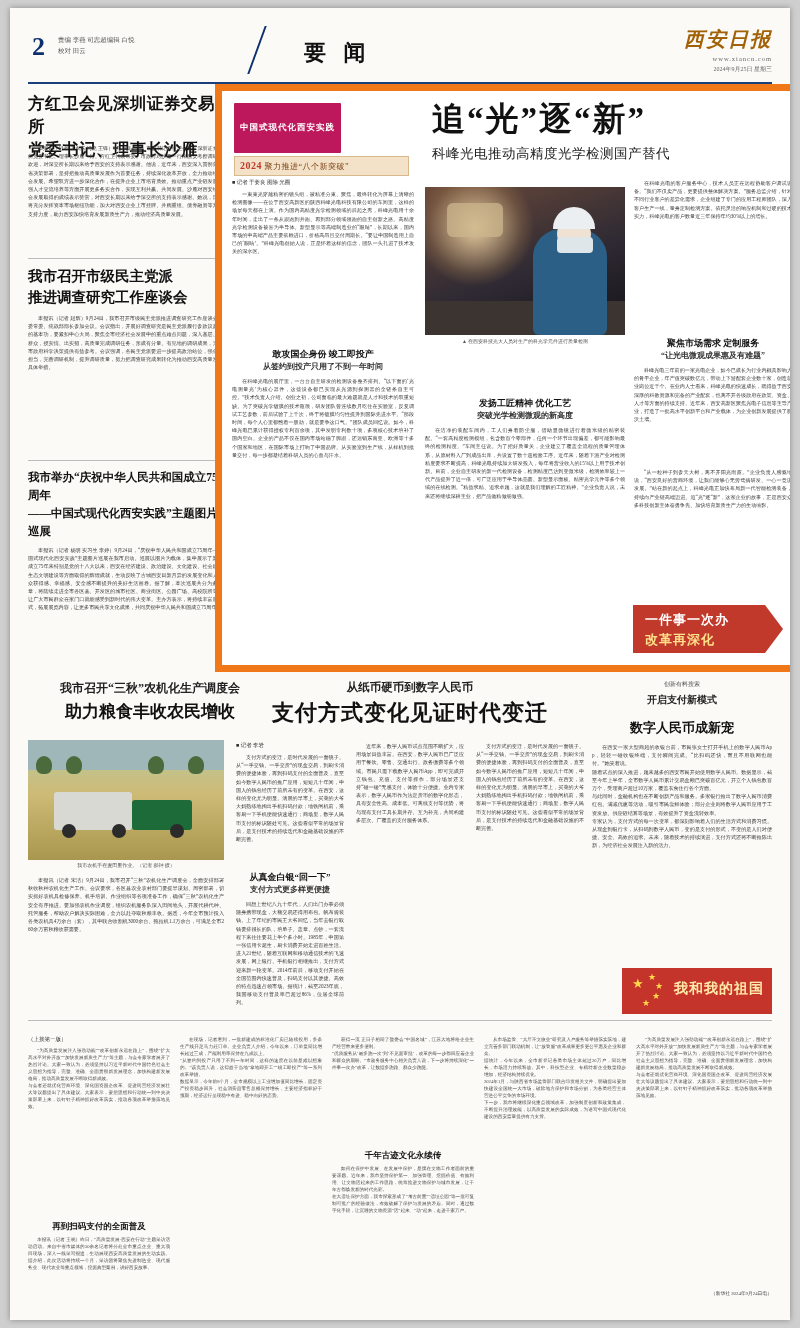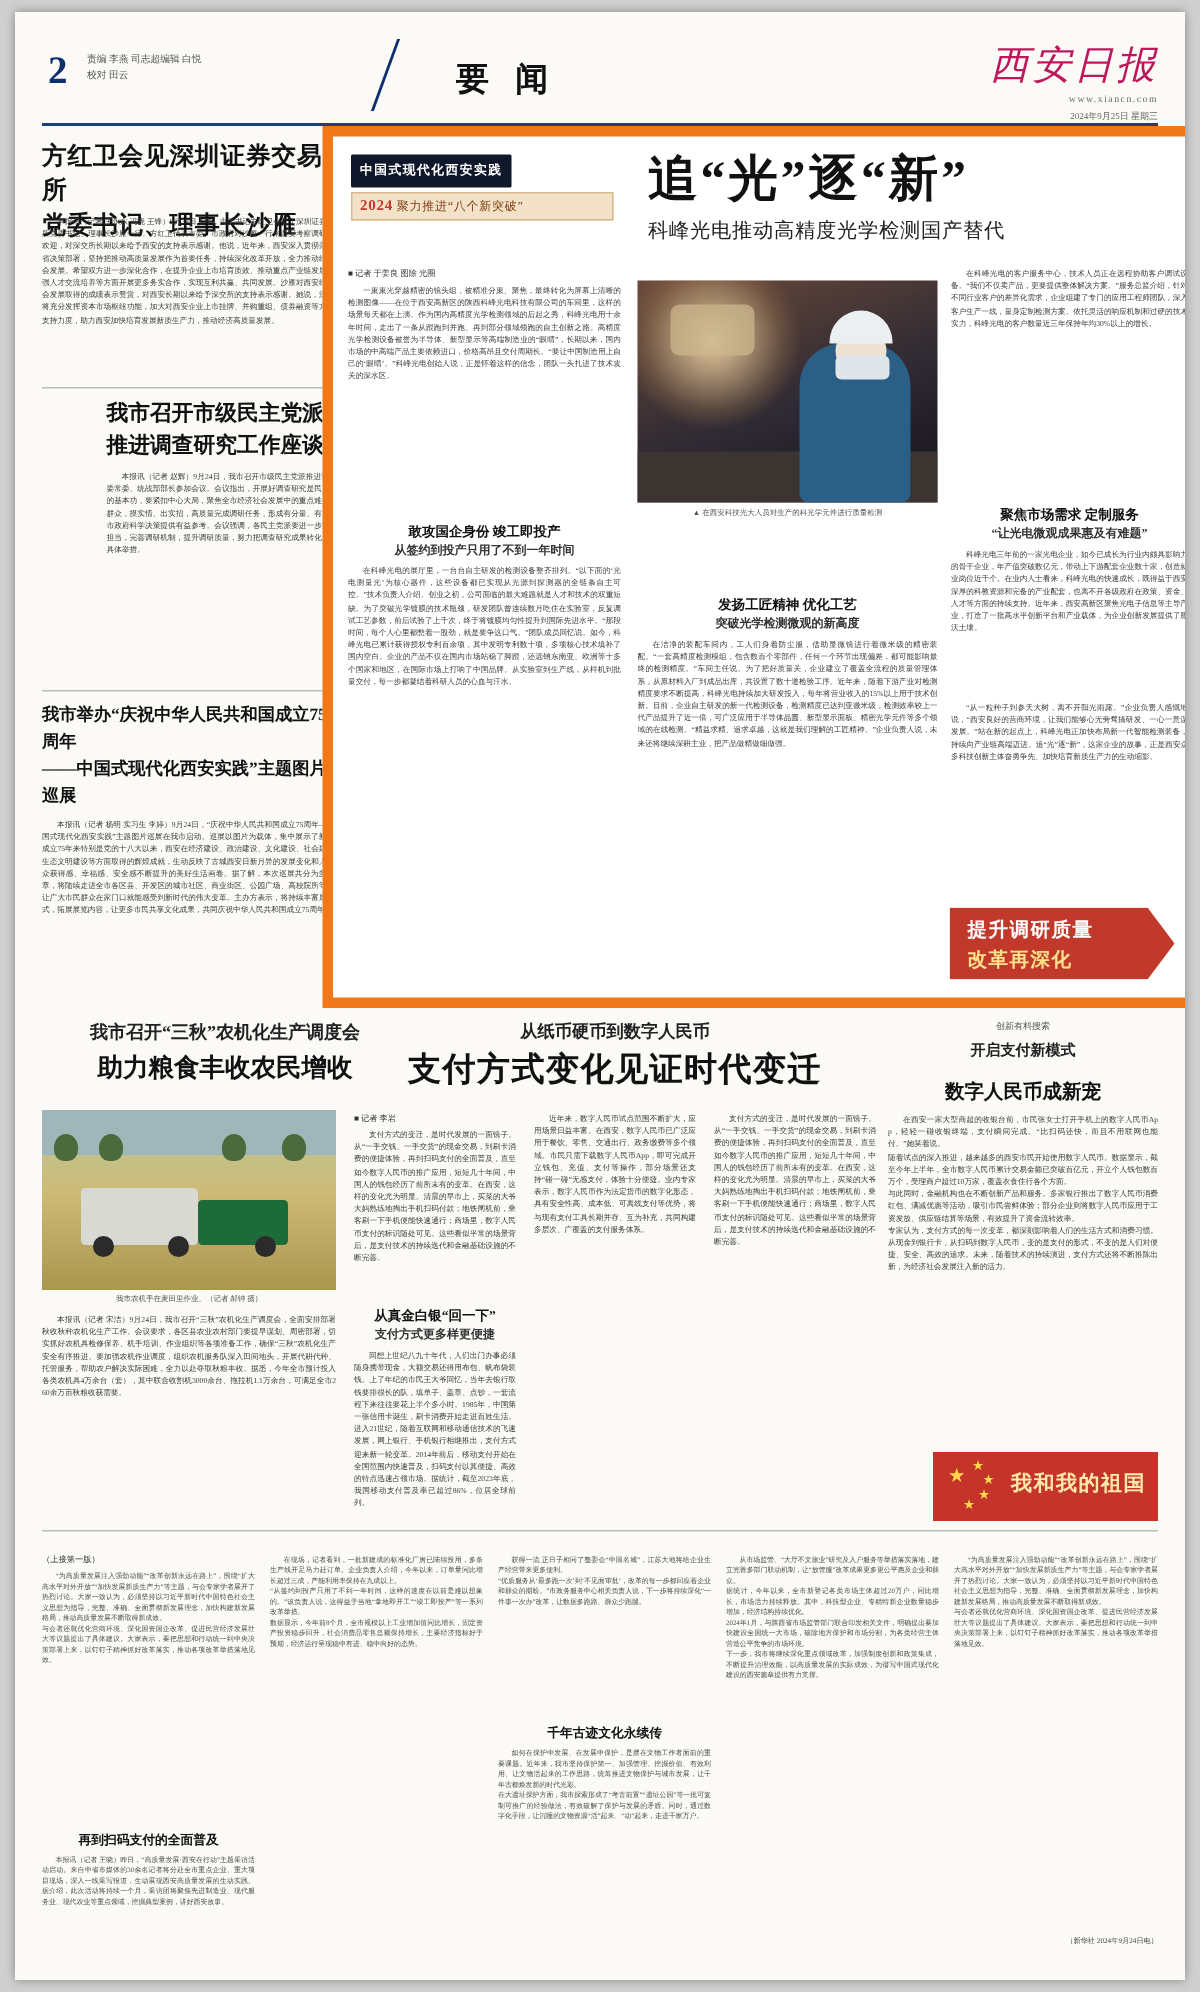--- a/index.html
+++ b/index.html
@@ -16,40 +16,40 @@
     overflow:hidden;
   }
   
   .masthead{position:absolute;left:18px;top:18px;right:18px;height:54px;}
   .pagenum{position:absolute;left:4px;top:6px;font-size:26px;font-weight:bold;color:#0d2f6e;}
   .credits{position:absolute;left:30px;top:8px;font-size:6.5px;color:#555;line-height:11px;}
   .credits div{white-space:nowrap;}
   .slash{position:absolute;left:228px;top:0px;width:40px;height:48px;border-left:2px solid #0d2f6e;transform:skewX(-20deg);}
   .sec-title{position:absolute;left:276px;top:12px;font-size:22px;font-weight:bold;letter-spacing:6px;color:#111;}
   .brandwrap{position:absolute;right:0;top:0;text-align:right;}
-  .brand{font-size:26px;font-weight:normal;color:#be185d;letter-spacing:2px;font-family:"Liberation Serif",serif;font-style:italic;}
+  .brand{font-size:20px;font-weight:bold;color:#a16207;letter-spacing:2px;font-family:"Liberation Serif",serif;font-style:italic;}
   .brand-sub{font-size:6.5px;color:#666;margin-top:2px;letter-spacing:1px;}
   .brand-date{font-size:6px;color:#666;margin-top:3px;}
   .rule-top{position:absolute;left:18px;right:18px;top:74px;height:2px;background:#1b3f7a;}
   .body-col{font-size:5.1px;line-height:8.2px;color:#3a3a3a;text-align:justify;
             text-indent:10px;word-break:break-all;}
   .rule-h{height:1px;background:#bbb;}
 
   
   .lead1{position:absolute;left:18px;top:84px;width:200px;}
   .lead1 .t1{font-size:16.5px;font-weight:bold;color:#111;line-height:23px;letter-spacing:.5px;}
   .lead1 .t2{font-size:16.5px;font-weight:bold;color:#111;line-height:23px;letter-spacing:.5px;}
   .blk{position:absolute;}
 
   
   .hl-box{position:absolute;left:205px;top:76px;width:585px;height:588px;
           border:7px solid #f07818;box-sizing:border-box;background:#fff;}
   .tagbox{position:absolute;left:12px;top:12px;width:175px;}
-  .tag1{background:#0f172a;color:#fff;font-size:8.5px;font-weight:bold;
-        padding:5px 6px;display:inline-block;border-radius:1px;letter-spacing:1px;}
+  .tag1{background:#be185d;color:#fff;font-size:8.5px;font-weight:bold;
+        padding:19px 6px;display:inline-block;border-radius:1px;letter-spacing:1px;}
   .tag2{margin-top:3px;background:#f3e2c8;border:1px solid #d8b98b;
         font-size:8px;color:#7a3b10;padding:3px 5px;letter-spacing:.5px;}
   .tag2 b{color:#c0392b;font-size:10px;}
   .bigtitle{position:absolute;left:210px;top:6px;right:10px;
         font-size:33px;font-weight:bold;color:#111;letter-spacing:2px;}
   .subtitle{position:absolute;left:210px;top:54px;right:10px;
         font-size:13.5px;color:#222;letter-spacing:.5px;}
   .photo{position:absolute;left:203px;top:96px;width:200px;height:148px;
         background:linear-gradient(160deg,#6b4a3a,#2f2a33 55%,#141218);overflow:hidden;}
   .photo .glow{position:absolute;left:-10px;top:-20px;width:120px;height:120px;
@@ -118,21 +118,21 @@
     <div class="t1">方红卫会见深圳证券交易所</div>
     <div class="t2">党委书记、理事长沙雁</div>
   </div>
 
   <div class="blk" style="left:18px;top:136px;width:200px;">
     <div class="body-col" style="height:108px;overflow:hidden;">本报讯（记者 王永东 冯晓 王锋）9月24日上午，市委书记方红卫会见了深圳证券交易所党委书记、理事长沙雁一行。方红卫代表市委、市政府对沙雁一行来西安考察调研表示欢迎，对深交所长期以来给予西安的支持表示感谢。他说，近年来，西安深入贯彻落实中省决策部署，坚持把推动高质量发展作为首要任务，持续深化改革开放，全力推动经济社会发展。希望双方进一步深化合作，在提升企业上市培育质效、推动重点产业链发展、加强人才交流培养等方面开展更多务实合作，实现互利共赢、共同发展。沙雁对西安经济社会发展取得的成绩表示赞赏，对西安长期以来给予深交所的支持表示感谢。她说，深交所将充分发挥资本市场枢纽功能，加大对西安企业上市挂牌、并购重组、债券融资等方面的支持力度，助力西安加快培育发展新质生产力，推动经济高质量发展。</div>
   </div>
 
   <div class="rule-h blk" style="left:18px;top:250px;width:200px;"></div>
 
-  <div class="blk" style="left:18px;top:258px;width:200px;margin-left:43px;">
+  <div class="blk" style="left:18px;top:258px;width:200px;">
     <div style="font-size:14.5px;font-weight:bold;line-height:21px;color:#111;">我市召开市级民主党派</div>
     <div style="font-size:14.5px;font-weight:bold;line-height:21px;color:#111;">推进调查研究工作座谈会</div>
     <div class="body-col" style="margin-top:6px;height:122px;overflow:hidden;">本报讯（记者 赵辉）9月24日，我市召开市级民主党派推进调查研究工作座谈会，市委常委、统战部部长参加会议。会议指出，开展好调查研究是民主党派履行参政议政职能的基本功，要紧扣中心大局，聚焦全市经济社会发展中的重点难点问题，深入基层、深入群众，摸实情、出实招，高质量完成调研任务，形成有分量、有见地的调研成果，为市委市政府科学决策提供有益参考。会议强调，各民主党派要进一步提高政治站位，强化责任担当，完善调研机制，提升调研质量，努力把调查研究成果转化为推动西安高质量发展的具体举措。</div>
   </div>
 
   <div class="rule-h blk" style="left:18px;top:452px;width:200px;"></div>
 
   <div class="blk" style="left:18px;top:460px;width:200px;">
     <div style="font-size:11.5px;font-weight:bold;line-height:18px;color:#111;">我市举办“庆祝中华人民共和国成立75周年</div>
     <div style="font-size:11.5px;font-weight:bold;line-height:18px;color:#111;">——中国式现代化西安实践”主题图片巡展</div>
@@ -180,21 +180,21 @@
     <div style="position:absolute;left:412px;top:88px;width:158px;">
       <div class="body-col" style="height:152px;overflow:hidden;">在科峰光电的客户服务中心，技术人员正在远程协助客户调试设备。“我们不仅卖产品，更要提供整体解决方案。”服务总监介绍，针对不同行业客户的差异化需求，企业组建了专门的应用工程师团队，深入客户生产一线，量身定制检测方案。依托灵活的响应机制和过硬的技术实力，科峰光电的客户数量近三年保持年均30%以上的增长。</div>
       <div class="sec-head" style="margin-top:6px;">聚焦市场需求 定制服务</div>
       <div class="sec-head2">“让光电微观成果惠及有难题”</div>
       <div class="body-col" style="margin-top:4px;height:100px;overflow:hidden;">科峰光电三年前的一家光电企业，如今已成长为行业内颇具影响力的骨干企业，年产值突破数亿元，带动上下游配套企业数十家，创造就业岗位近千个。在业内人士看来，科峰光电的快速成长，既得益于西安深厚的科教资源和完备的产业配套，也离不开各级政府在政策、资金、人才等方面的持续支持。近年来，西安高新区聚焦光电子信息等主导产业，打造了一批高水平创新平台和产业载体，为企业创新发展提供了肥沃土壤。</div>
       <div class="body-col" style="margin-top:2px;height:110px;overflow:hidden;">“从一粒种子到参天大树，离不开阳光雨露。”企业负责人感慨地说，“西安良好的营商环境，让我们能够心无旁骛搞研发、一心一意谋发展。”站在新的起点上，科峰光电正加快布局新一代智能检测装备，持续向产业链高端迈进。追“光”逐“新”，这家企业的故事，正是西安众多科技创新主体奋勇争先、加快培育新质生产力的生动缩影。</div>
     </div>
 
     <div class="stamp">
       <div class="bg"></div>
-      <div class="l1">提升调研质量</div>
+      <div class="l1">一件事一次办</div>
       <div class="l2">改革再深化</div>
     </div>
   </div>
 
   <div class="band2">
 
     <div style="position:absolute;left:0;top:0;width:196px;margin-left:24px;">
       <div style="font-size:12px;font-weight:bold;color:#222;text-align:center;">我市召开“三秋”农机化生产调度会</div>
       <div style="font-size:17px;font-weight:bold;color:#111;text-align:center;margin-top:3px;">助力粮食丰收农民增收</div>
     </div>

